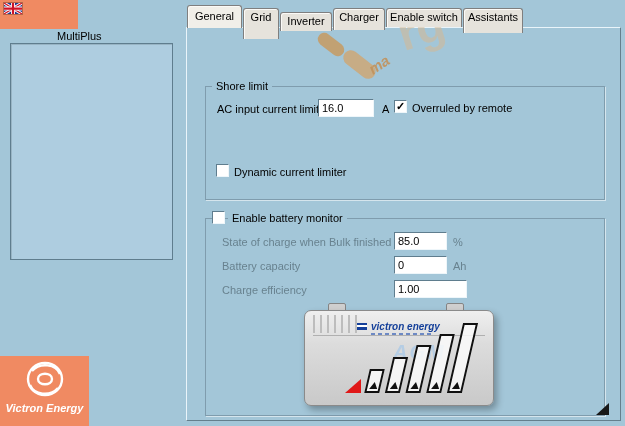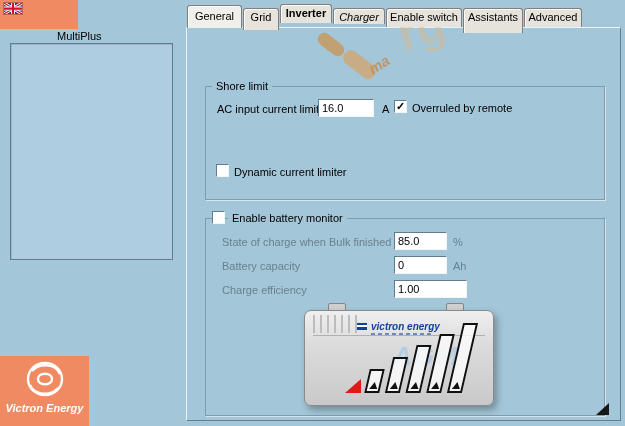--- a/index.html
+++ b/index.html
@@ -72,21 +72,21 @@
   .bat-seam{position:absolute;left:8px;top:24px;width:172px;height:1px;background:#b0b0b0;}
   .bat-ribs{
     position:absolute;left:8px;top:4px;width:44px;height:18px;
     background:repeating-linear-gradient(90deg,#bdbdbd 0 2px,transparent 2px 7px);
   }
   .bat-flag{position:absolute;left:52px;top:12px;width:10px;height:7px;background:#15409a;}
   .bat-flag:after{content:"";position:absolute;left:0;top:2px;width:10px;height:2px;background:#fff;}
   .bat-brand{position:absolute;left:66px;top:10px;font-size:10px;font-weight:bold;font-style:italic;color:#15409a;white-space:nowrap;}
   .bat-tag{position:absolute;left:66px;top:22px;width:62px;height:2px;
     background:repeating-linear-gradient(90deg,#6d89c4 0 4px,transparent 4px 7px);}
-  .bat-type{position:absolute;left:88px;top:30px;font-size:26px;font-weight:bold;font-style:italic;color:#b5cde4;letter-spacing:2px;}
+  .bat-type{position:absolute;left:88px;top:30px;font-size:20px;font-weight:bold;font-style:italic;color:#b5cde4;letter-spacing:2px;}
   .bar{
     position:absolute;bottom:12px;width:15px;background:rgba(250,250,250,.85);
     border:2px solid #101010;transform:skewX(-13deg);box-sizing:border-box;
   }
   .bar i{position:absolute;left:2px;bottom:2px;width:0;height:0;
     border-left:4px solid transparent;border-right:4px solid transparent;border-bottom:7px solid #101010;}
   .red-tri{position:absolute;left:40px;bottom:12px;width:0;height:0;
     border-left:16px solid transparent;border-bottom:14px solid #e01818;}
   .corner-mark{left:596px;top:403px;width:0;height:0;z-index:4;
     border-left:13px solid transparent;border-bottom:12px solid #181818;}
@@ -120,26 +120,25 @@
   </div>
 
   <div>
     <div class="abs wm bean1"></div>
     <div class="abs wm bean2"></div>
     <div class="lbl wm wm-ma">ma</div>
     <div class="lbl wm wm-rg">rg</div>
   </div>
 
   <div class="tab sel" style="left:187px;top:5px;width:55px;height:23px;line-height:21px;">General</div>
-  <div class="tab" style="left:243px;top:8px;width:36px;height:22px;line-height:17px;">Grid</div>
-  <div class="tab" style="left:280px;top:4px;width:52px;height:19px;line-height:17px;font-weight:bold;">Inverter</div>
-  <div class="tab" style="left:333px;top:8px;width:52px;height:16px;line-height:17px;font-style:italic;">Charger</div>
+  <div class="tab" style="left:243px;top:8px;width:36px;height:31px;line-height:17px;">Grid</div>
+  <div class="tab" style="left:280px;top:12px;width:52px;height:19px;line-height:17px;">Inverter</div>
+  <div class="tab" style="left:333px;top:8px;width:52px;height:22px;line-height:17px;">Charger</div>
   <div class="tab" style="left:386px;top:8px;width:76px;height:19px;line-height:17px;">Enable switch</div>
   <div class="tab" style="left:463px;top:8px;width:60px;height:25px;line-height:17px;">Assistants</div>
-  <div class="tab" style="left:524px;top:8px;width:58px;height:19px;line-height:17px;">Advanced</div>
 
   <div class="abs panel"></div>
 
   <div class="grp" style="left:205px;top:86px;width:398px;height:112px;"></div>
   <div class="grp-title" style="left:212px;top:80px;">Shore limit</div>
 
   <div class="lbl z4" style="left:217px;top:103px;">AC input current limit</div>
   <input class="field" style="left: 318px; top: 99px; width: 56px;" value="16.0">
   <div class="lbl z4" style="left:382px;top:103px;">A</div>
   <div class="cb checked" style="left:394px;top:100px;">✓</div>

